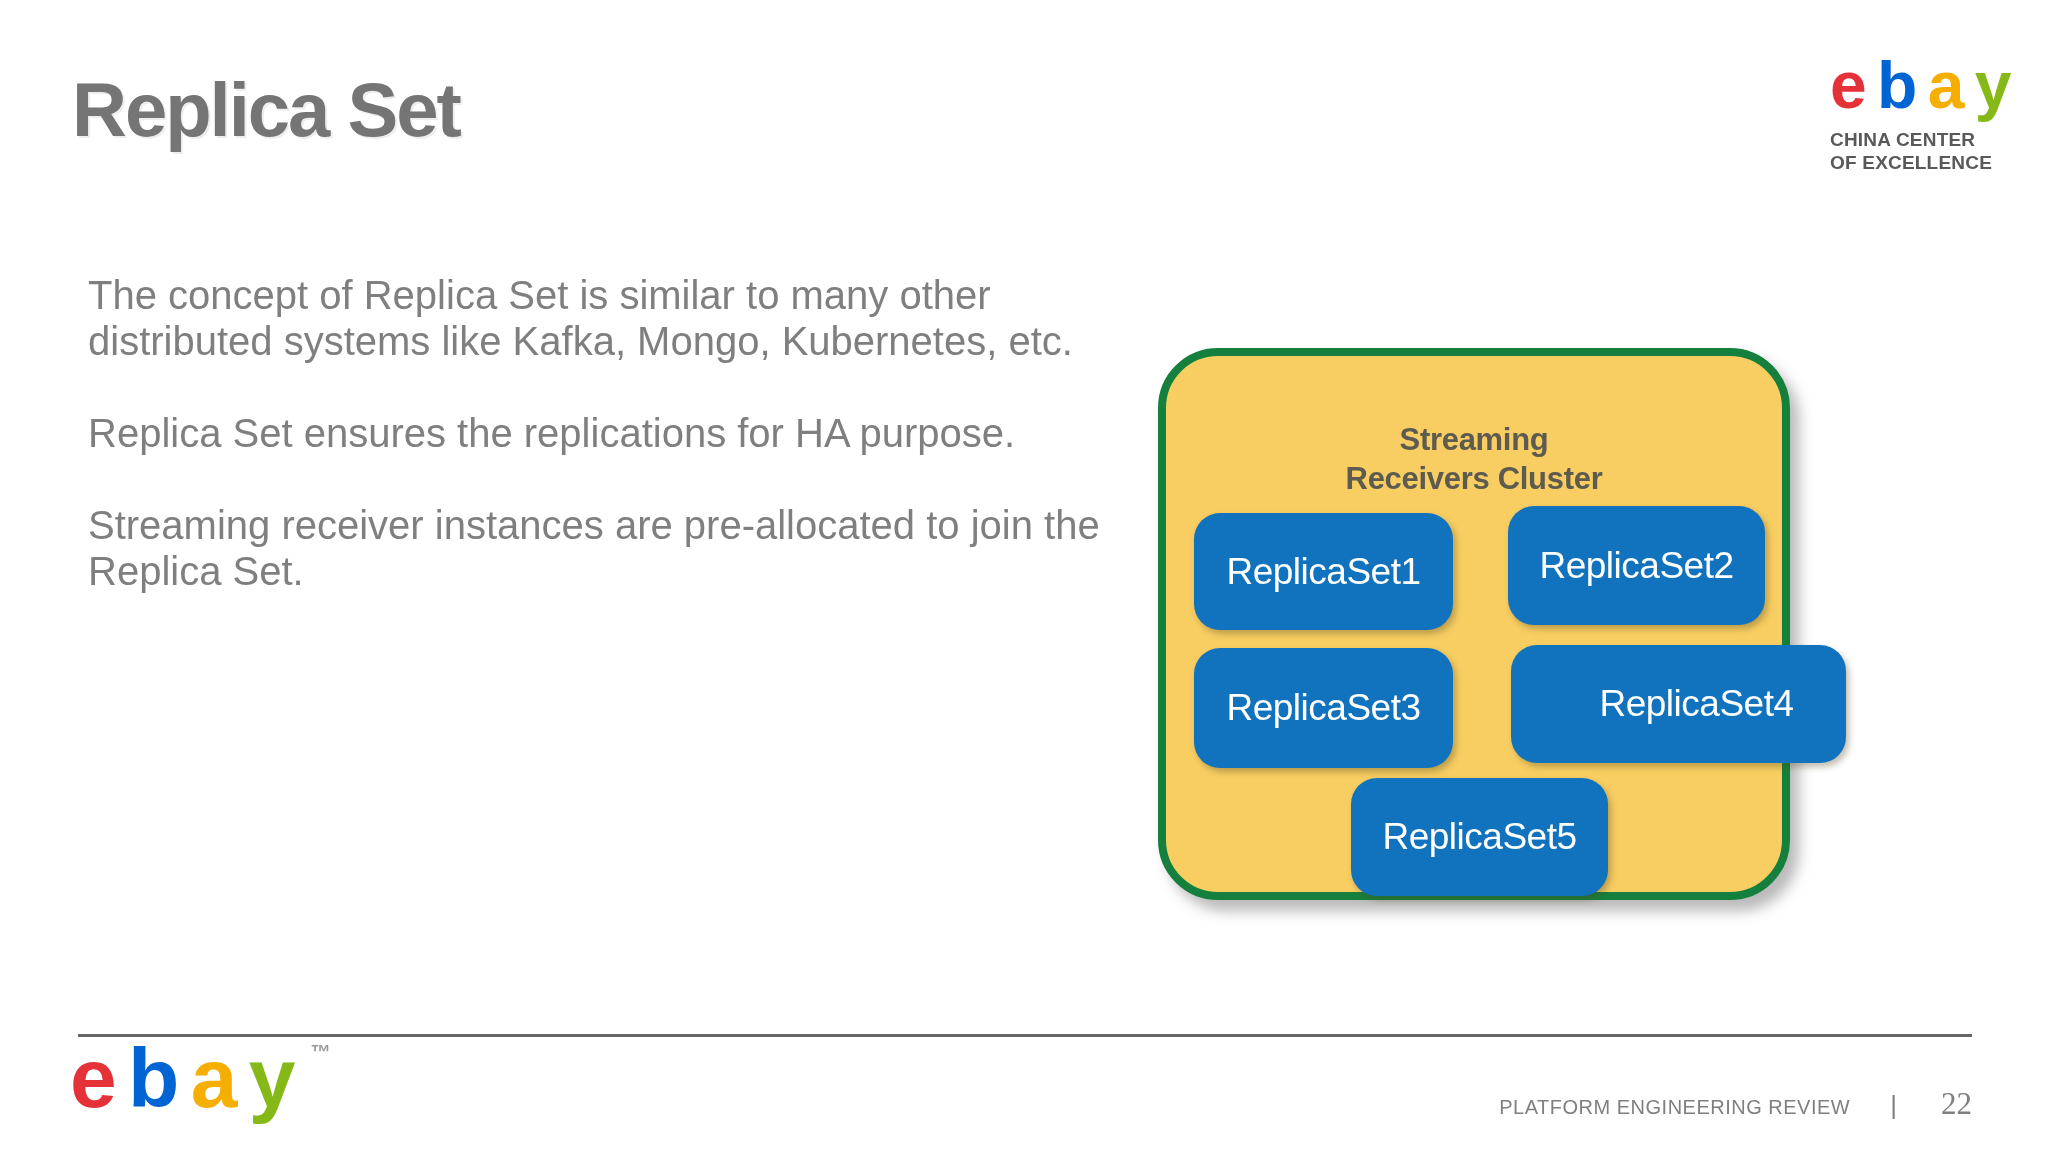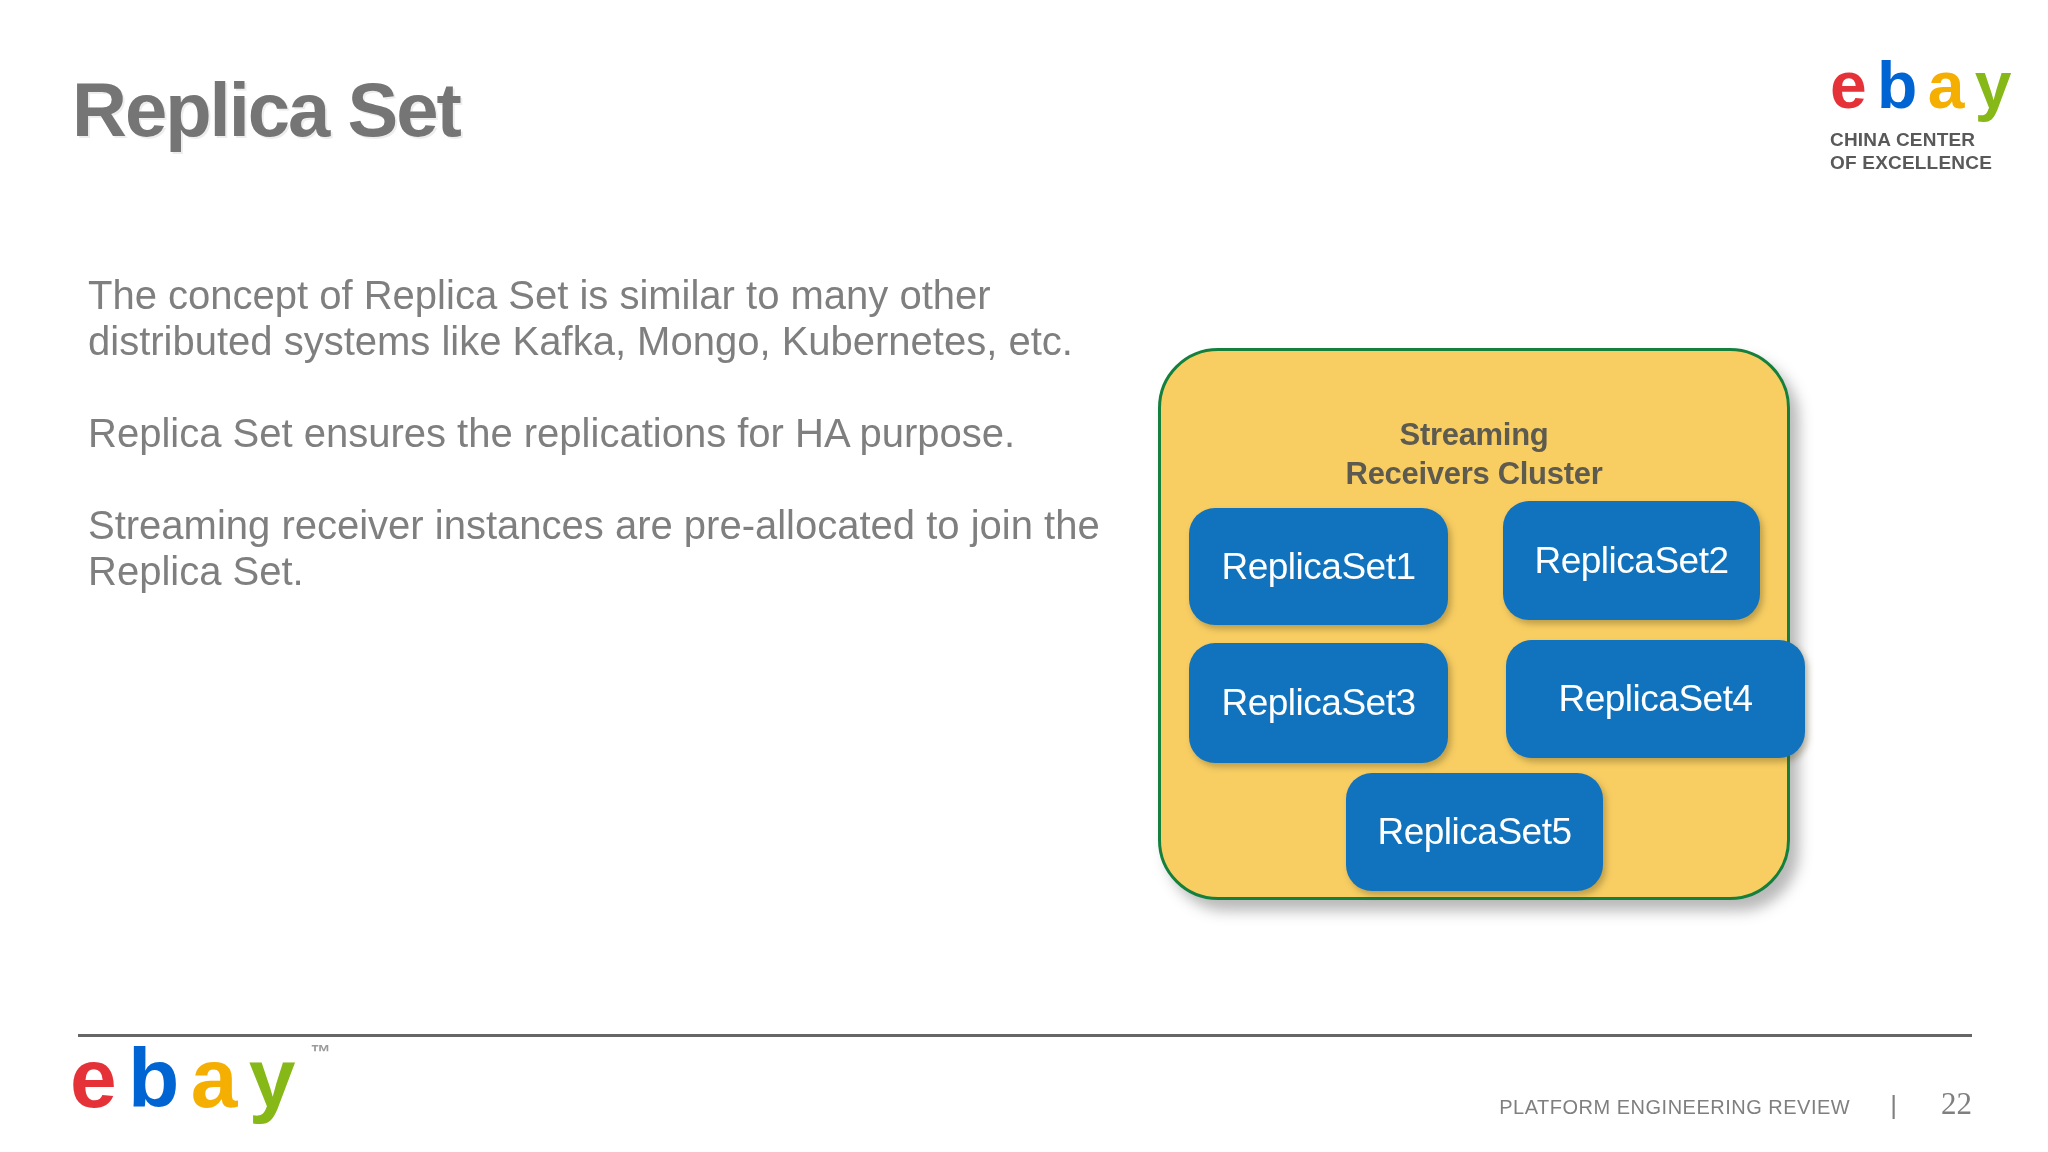--- a/index.html
+++ b/index.html
@@ -38,21 +38,21 @@
   .body-text .para{margin:0 0 46px 0;}
   .body-text .line{
     font-size:40px;line-height:46px;color:#7f7f7f;white-space:nowrap;
   }
 
   
   .cluster{
     position:absolute;left:1158px;top:348px;width:632px;height:552px;
     box-sizing:border-box;
     background:#F8CE63;
-    border:3px solid #15803d;
+    border:8px solid #15803d;
     border-radius:60px;
     box-shadow:9px 11px 14px rgba(100,100,100,0.45);
   }
   .cluster-title{
     position:absolute;top:64px;left:0;width:100%;
     text-align:center;
     font-size:31px;font-weight:bold;color:#5D5A4F;
     line-height:39px;letter-spacing:-0.3px;
   }
   .node{
@@ -60,21 +60,21 @@
     background:#1173BE;
     border-radius:26px;
     box-shadow:3px 4px 6px rgba(80,70,30,0.35);
     display:flex;align-items:center;justify-content:center;
     color:#ffffff;font-size:37px;letter-spacing:-0.5px;
     white-space:nowrap;
   }
   .n1{left:28px;top:157px;width:259px;height:117px;}
   .n2{left:342px;top:150px;width:257px;height:119px;}
   .n3{left:28px;top:292px;width:259px;height:120px;}
-  .n4{left:345px;top:289px;width:299px;height:118px;}
+  .n4{left:345px;top:289px;width:299px;height:118px;padding-left:36px;}
   .n5{left:185px;top:422px;width:257px;height:118px;}
 
   
   .footer-divider{
     position:absolute;left:78px;top:1034px;width:1894px;height:3px;
     background:#666666;
   }
   .footer-logo{position:absolute;left:70px;top:1036px;}
   .footer-logo .ebay-word{font-size:84px;letter-spacing:-6px;}
   .footer-logo .tm{

